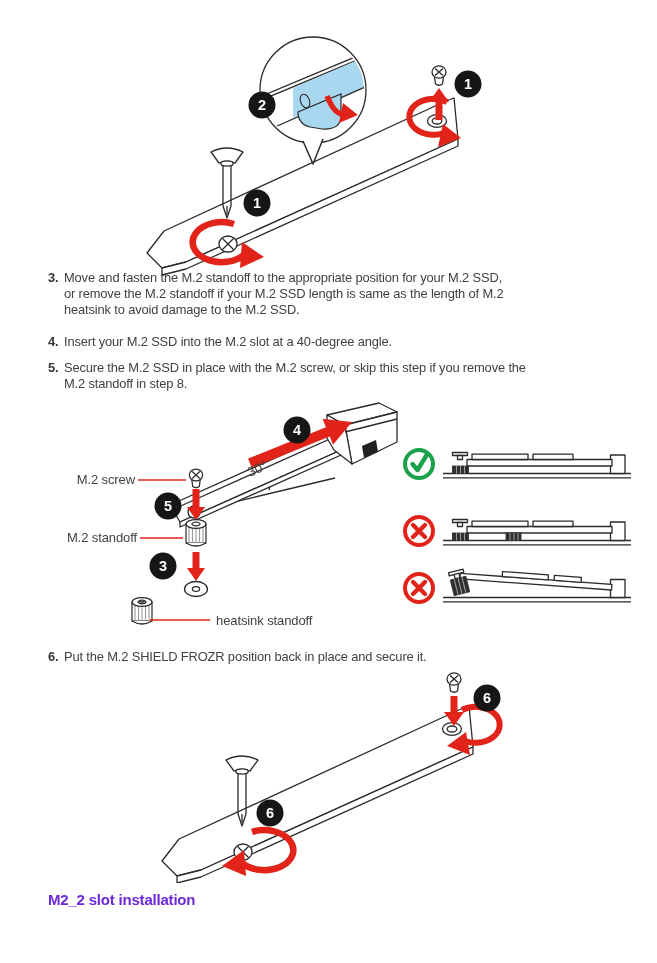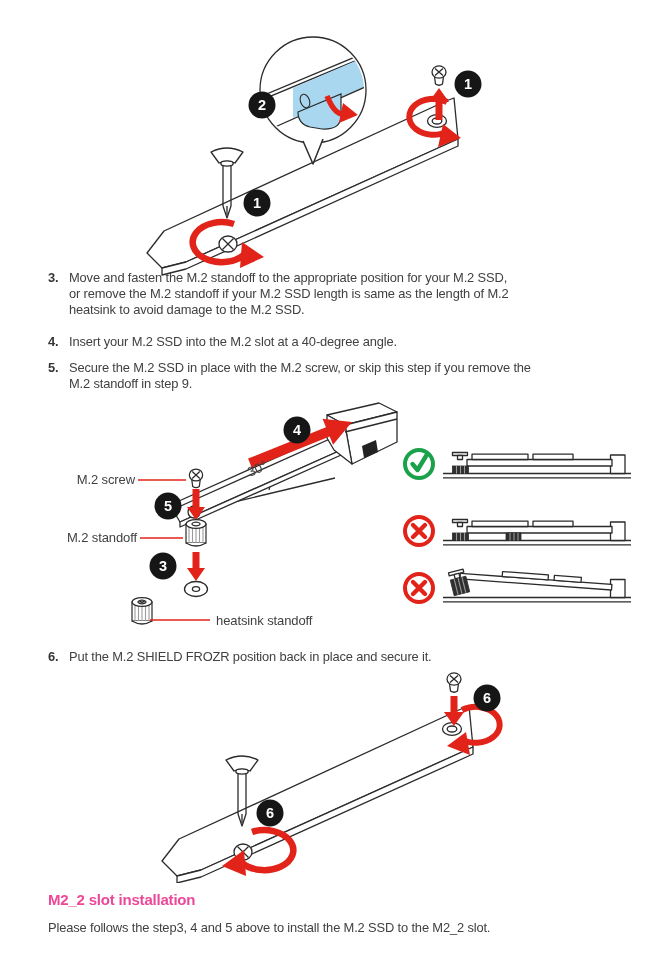--- a/index.html
+++ b/index.html
@@ -3,23 +3,23 @@
 <meta charset="utf-8">
 <style>
   html,body{margin:0;padding:0;background:#ffffff;}
   .page{position:relative;width:657px;height:963px;background:#ffffff;overflow:hidden;
         font-family:"Liberation Sans",sans-serif;}
   .dg{position:absolute;}
   svg{font-family:"Liberation Sans",sans-serif;}
   .step{position:absolute;left:48px;display:flex;color:#414143;font-size:12.9px;
         line-height:16px;letter-spacing:-0.15px;}
   .step-num{font-weight:700;width:16px;flex:none;color:#353537;}
-  .step-text{white-space:pre-line;width:548px;margin-left:5px;}
+  .step-text{white-space:pre-line;width:548px;}
   .footer-heading{position:absolute;left:48px;top:891px;font-size:15px;font-weight:700;
-        color:#ec4899;letter-spacing:-0.2px;}
+        color:#6d28d9;letter-spacing:-0.2px;}
   .footer-body{position:absolute;left:48px;top:920px;font-size:12.9px;color:#414143;
         letter-spacing:-0.15px;}
   
   .ln{stroke:#2b2b2b;stroke-width:1.3;fill:none;}
   .wh{fill:#ffffff;stroke:#2b2b2b;stroke-width:1.3;stroke-linejoin:round;}
   .red-f{fill:#e2231a;}
   .red-s{stroke:#e2231a;fill:none;}
   .badge-c{fill:#161616;}
   .badge-t{fill:#ffffff;font-size:14.5px;font-weight:700;text-anchor:middle;}
   .lbl{fill:#414143;font-size:13px;letter-spacing:-0.1px;}
@@ -123,21 +123,21 @@
 or remove the M.2 standoff if your M.2 SSD length is same as the length of M.2
 heatsink to avoid damage to the M.2 SSD.</div>
   </div>
   <div class="step" style="top:334px">
     <div class="step-num">4.</div>
     <div class="step-text">Insert your M.2 SSD into the M.2 slot at a 40-degree angle.</div>
   </div>
   <div class="step" style="top:360px">
     <div class="step-num">5.</div>
     <div class="step-text">Secure the M.2 SSD in place with the M.2 screw, or skip this step if you remove the
-M.2 standoff in step 9.</div>
+M.2 standoff in step 8.</div>
   </div>
 
   <svg class="dg" style="left:35px;top:398px;width:610px;height:235px" viewBox="35 398 610 235">
 
     <line class="ln" x1="188" y1="513" x2="335" y2="478"></line>
     <path class="ln" d="M266,466 Q274,478 269,490"></path>
 
     <g>
       <path class="wh" d="M170,505 L358,421 L368,438 L180,522 Z"></path>
       <path class="wh" d="M180,522 L368,438 L368,443 L180,527 Z"></path>
@@ -284,15 +284,14 @@
       <circle class="badge-c" cx="270" cy="813" r="13.5"></circle>
       <text class="badge-t" x="270" y="818">6</text>
     </g>
     <g>
       <circle class="badge-c" cx="487" cy="698" r="13.5"></circle>
       <text class="badge-t" x="487" y="703">6</text>
     </g>
   </svg>
 
   <div class="footer-heading">M2_2 slot installation</div>
-  <div class="footer-body">Please follows the step3, 4 and 5 above to install the M.2 SSD to the M2_2 slot.</div>
 
 </div>
 
 </body></html>

